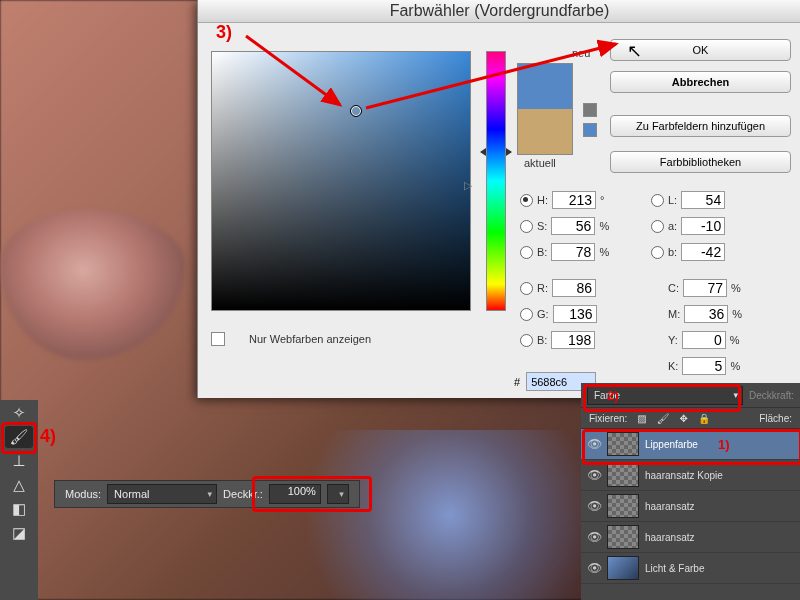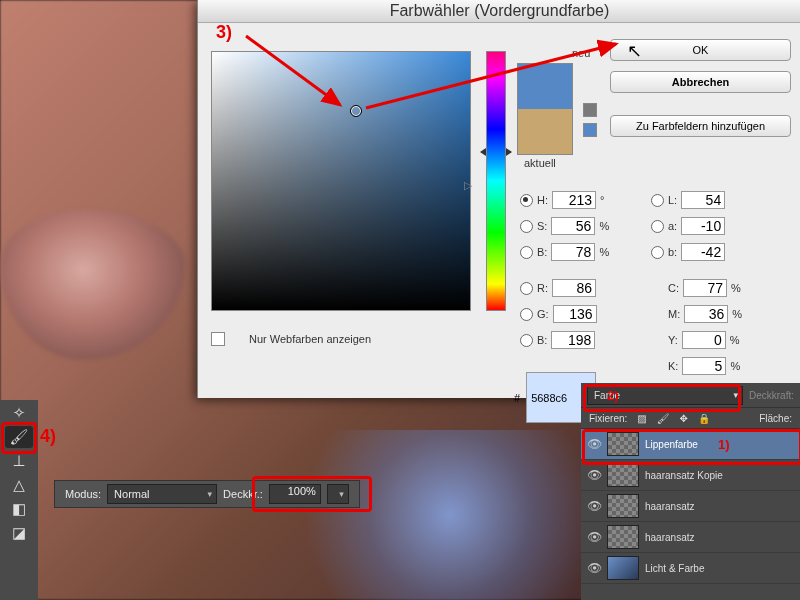--- a/index.html
+++ b/index.html
@@ -37,21 +37,21 @@
   .swatch .bot{flex:1; background:#c8a66f;}
   .mini-sq{position:absolute; left:385px; width:12px; height:12px; border:1px solid #888;}
   .lbl{position:absolute; font-size:11px; color:#333;}
   .dlg-btn{position:absolute; left:412px; width:179px; height:20px; background:linear-gradient(#fff,#e2e2e2); border:1px solid #999; border-radius:4px; font-size:11px; display:flex;align-items:center;justify-content:center; }
   .model-row{position:absolute; display:flex; align-items:center; gap:4px; font-size:11px; color:#333;}
   .model-row input[type=text]{width:36px; height:16px; border:1px solid #999; text-align:right; padding:0 3px; font-size:14px;}
   .radio{width:11px;height:11px;border:1px solid #666;border-radius:50%;display:inline-block;position:relative;background:#fff;}
   .radio.checked:after{content:"";position:absolute;left:2px;top:2px;width:5px;height:5px;background:#333;border-radius:50%;}
   .checkbox{width:12px;height:12px;border:1px solid #888;display:inline-block;background:#fff;}
   .hexwrap{position:absolute; left:316px; top:349px; display:flex; align-items:center; gap:6px;}
-  .hexwrap input{width:60px;height:17px;border:1px solid #999;background:#cfe2ff;padding:16px 4px;font-size:11px;}
+  .hexwrap input{width:60px;height:17px;border:1px solid #999;background:#cfe2ff;padding:0 4px;font-size:11px;}
   
   .layers { position:absolute; right:0; top:383px; width:219px; height:217px; background:#474747; color:#ddd; font-size:10px; }
   .blend-row{height:24px;display:flex;align-items:center;padding:0 6px;}
   .blend-dd{flex:1;background:#3a3a3a;border:1px solid #222;height:17px;display:flex;align-items:center;padding:0 16px 0 6px;position:relative;}
   .blend-dd:after{content:"▾";position:absolute;right:4px;font-size:9px;}
   .deck{color:#888;margin-left:6px;}
   .lock-row{height:20px;display:flex;align-items:center;gap:10px;padding:0 8px;border-top:1px solid #333;border-bottom:1px solid #333;}
   .lock-row .sp{flex:1;}
   .layer{height:30px;display:flex;align-items:center;gap:6px;padding:0 6px;border-bottom:1px solid #3b3b3b;}
   .layer.sel{background:#5a78a0;color:#fff;}
@@ -113,20 +113,21 @@
         <div class="top"></div>
         <div class="bot"></div>
       </div>
       <span class="lbl" style="left:326px; top:134px;">aktuell</span>
       <span class="lbl mini-sq" style="top:80px;background:#7a7a7a;" title="cube"></span>
       <span class="lbl mini-sq" style="top:100px;background:#5688c6;"></span>
 
       <div class="dlg-btn" style="top:16px;">OK</div>
       <div class="dlg-btn" style="top:48px;font-weight:bold;">Abbrechen</div>
       <div class="dlg-btn" style="top:92px;">Zu Farbfeldern hinzufügen</div>
+      <div class="dlg-btn" style="top:128px;">Farbbibliotheken</div>
 
       <div class="model-row" style="left:322px; top:168px;">
         <span class="radio checked"></span>
           <span>H:</span>
         <input type="text" value="213" style="">
           <span>°</span>
       </div>
       <div class="model-row" style="left:322px; top:194px;">
         <span class="radio"></span>
           <span>S:</span>

